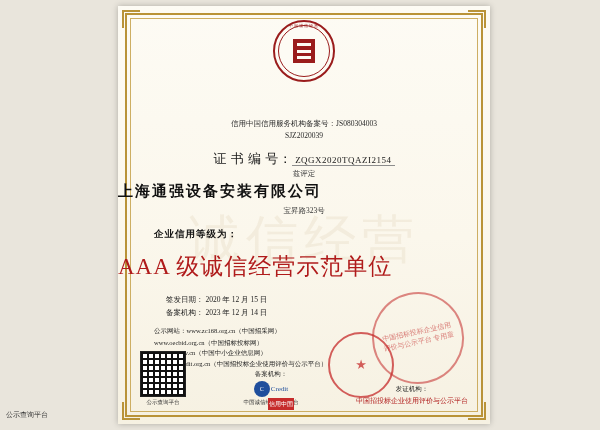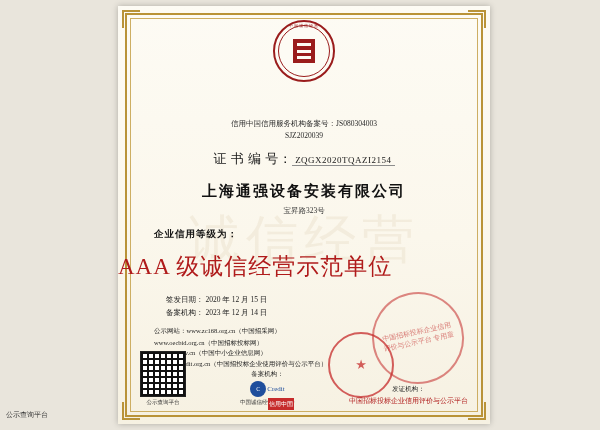--- a/index.html
+++ b/index.html
@@ -84,21 +84,21 @@
     position:absolute;left:0;right:0;top:144px;text-align:center;
     font-size:9px;color:#1a1a1a;letter-spacing:.5px;
   }
   .certno .label{font-size:13px;}
   .certno .value{border-bottom:1px solid #8c8c8c;padding:0 3px;margin-top:24px;}
   .hereby{
     position:absolute;left:0;right:0;top:163px;text-align:center;
     font-size:7.5px;color:#444;
   }
   .company{
-    position:absolute;left:0;right:0;top:176px;text-align:center;
+    position:absolute;left:0;right:0;top:176px;text-align:left;
     font-size:15px;font-weight:bold;color:#111;letter-spacing:2px;
   }
   .addr{
     position:absolute;left:0;right:0;top:200px;text-align:center;
     font-size:7.5px;color:#333;
   }
   .grade-label{
     position:absolute;left:36px;top:222px;
     font-size:9.5px;font-weight:bold;color:#111;letter-spacing:1px;
   }
@@ -204,20 +204,21 @@
 
     <div class="reg-line">
       <span>信用中国信用服务机构备案号：</span><span>JS080304003</span><br>
       <span>SJZ2020039</span>
     </div>
 
     <div class="certno">
       <span class="label">证 书 编 号：</span><span class="value">ZQGX2020TQAZI2154</span>
     </div>
 
+    <div class="hereby">兹评定</div>
     <div class="company">上海通强设备安装有限公司</div>
     <div class="addr">宝昇路323号</div>
 
     <div class="grade-label">企业信用等级为：</div>
     <div class="grade">AAA 级诚信经营示范单位</div>
 
     <div class="meta">
       <div class="row">
         <span class="k">签发日期：</span>
         <span>2020 年 12 月 15 日</span>
@@ -250,19 +251,19 @@
       <div class="foot-col">
         <div class="foot-label">备案机构：</div>
         <div class="credit-badge">
           <span class="credit-dot">C</span>
           <span>Credit</span>
         </div>
         <div class="qr-cap">中国诚信经营公示平台</div>
       </div>
       <div class="foot-col">
         <div class="foot-label">发证机构：</div>
-        <div class="org-red">中国招标投标企业信用评价与公示平台</div>
+        <div class="org-red">中国招投标企业使用评价与公示平台</div>
       </div>
     </div>
 
     <div class="cred-logo" style="position:absolute;left:150px;bottom:14px;">信用中国</div>
   </div>
 </div>
 
 </body></html>

